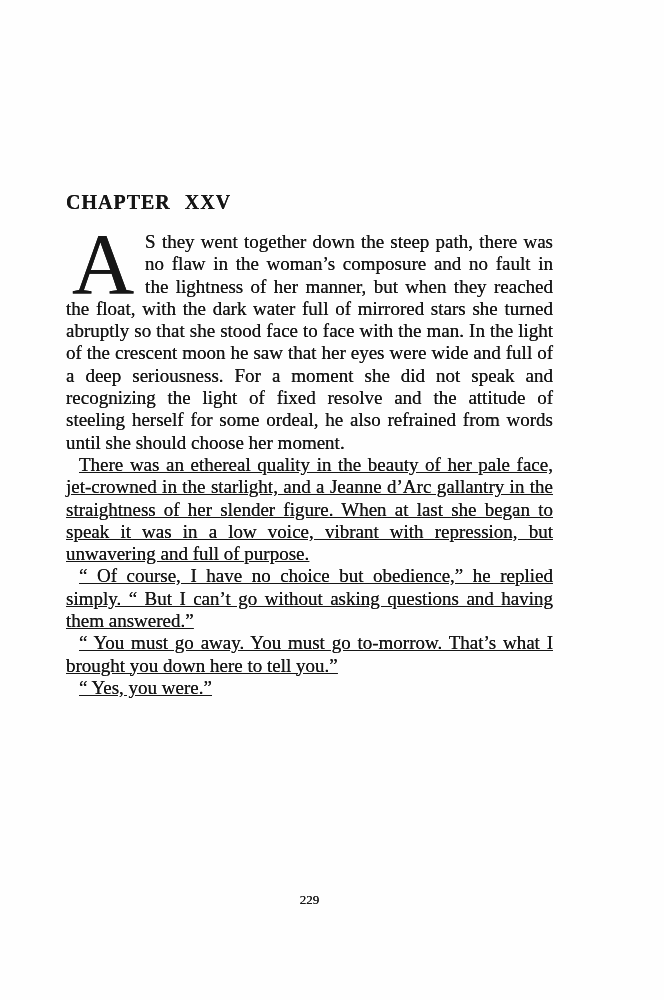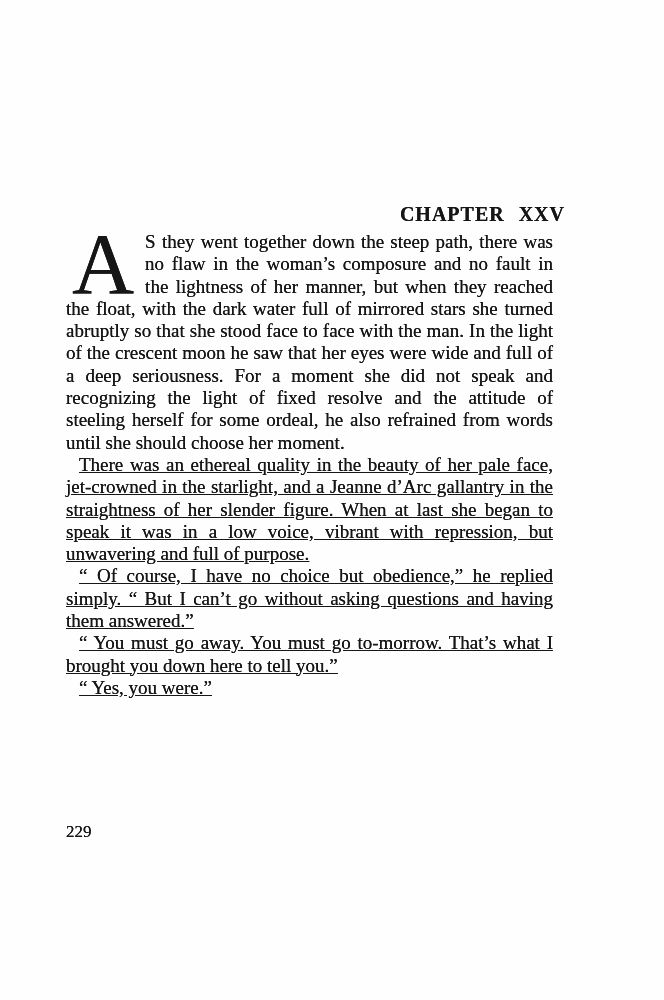--- a/index.html
+++ b/index.html
@@ -14,22 +14,22 @@
     background: #fefefe;
     font-family: "Liberation Serif", "DejaVu Serif", serif;
     color: #161616;
     overflow: hidden;
   }
   .chapter-heading {
     position: absolute;
     top: 191px;
     left: 66px;
     width: 487px;
-    margin: 12px;
-    text-align: right;
+    margin: 0;
+    text-align: left;
     font-size: 20px;
     font-weight: bold;
     letter-spacing: 1px;
     word-spacing: 8px;
     text-shadow: 0 0 0.4px #161616;
   }
   .text-block {
     position: absolute;
     top: 231px;
     left: 66px;
@@ -50,24 +50,25 @@
   .drop-cap {
     float: left;
     font-size: 86px;
     line-height: 58px;
     height: 62px;
     margin: 4px 11px 0 6px;
     font-weight: normal;
   }
   .page-number {
     position: absolute;
-    top: 822px;
+    top: 892px;
     left: 66px;
     width: 487px;
-    font-size: 17px;
+    text-align: center;
+    font-size: 13px;
     text-shadow: 0 0 0.35px #161616;
   }
 </style>
 </head>
 <body>
 
 <div class="book-page">
 
   <h1 class="chapter-heading">CHAPTER XXV</h1>
 

